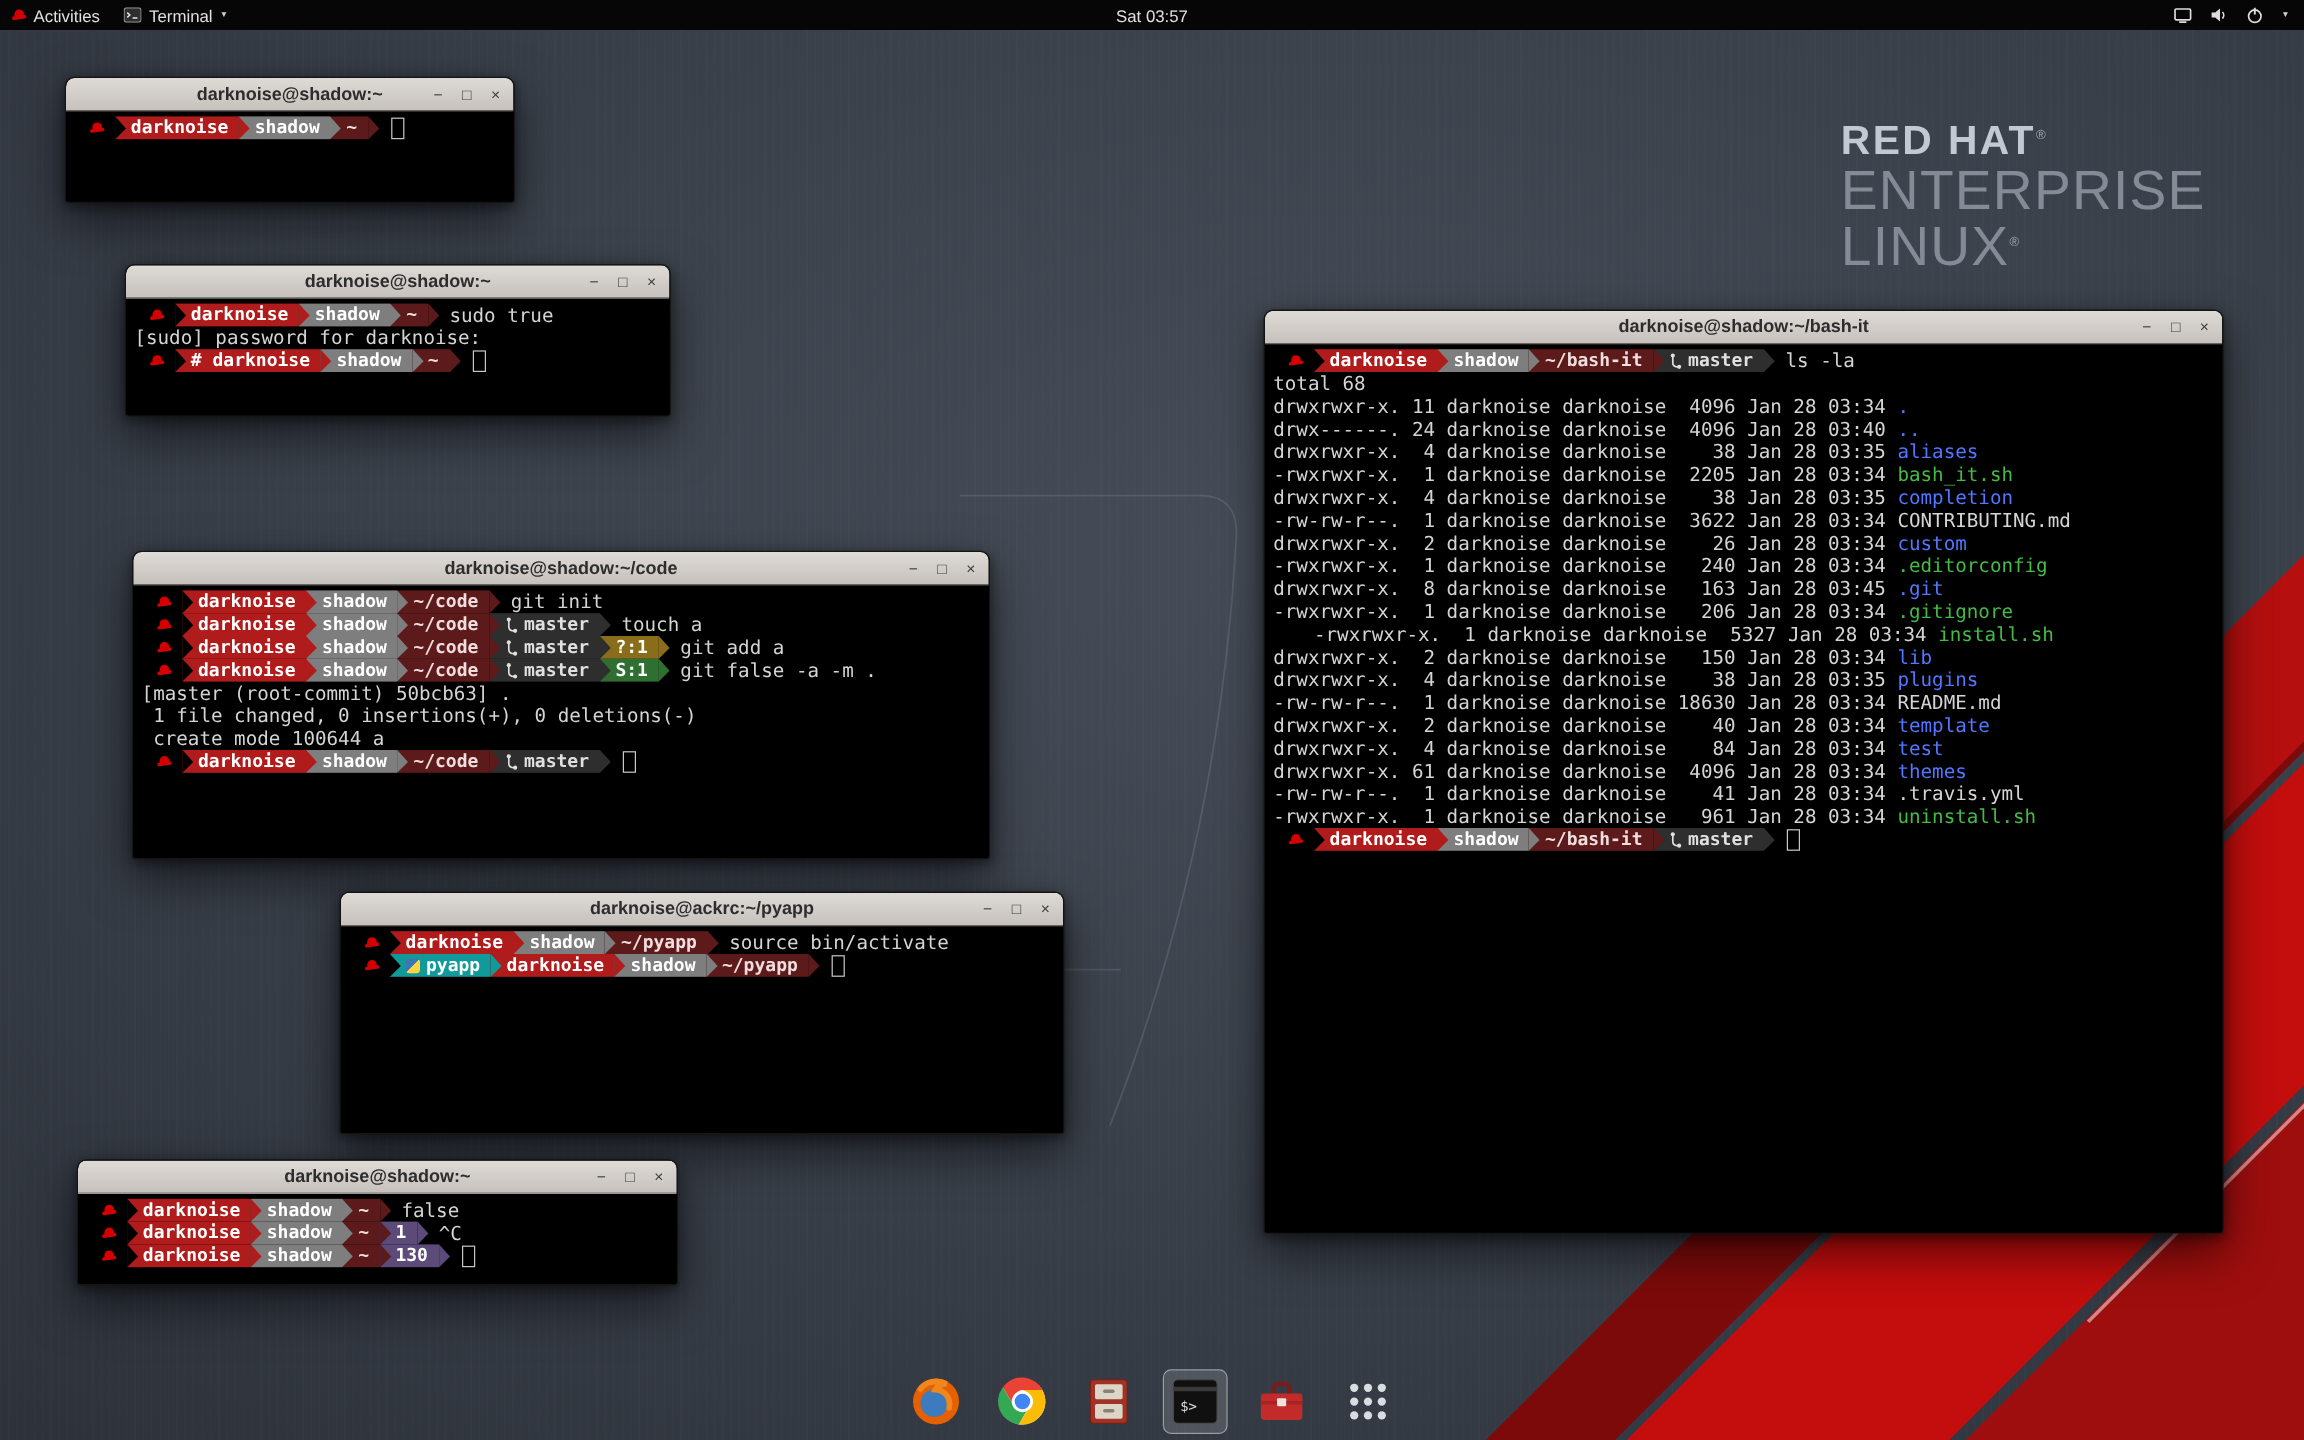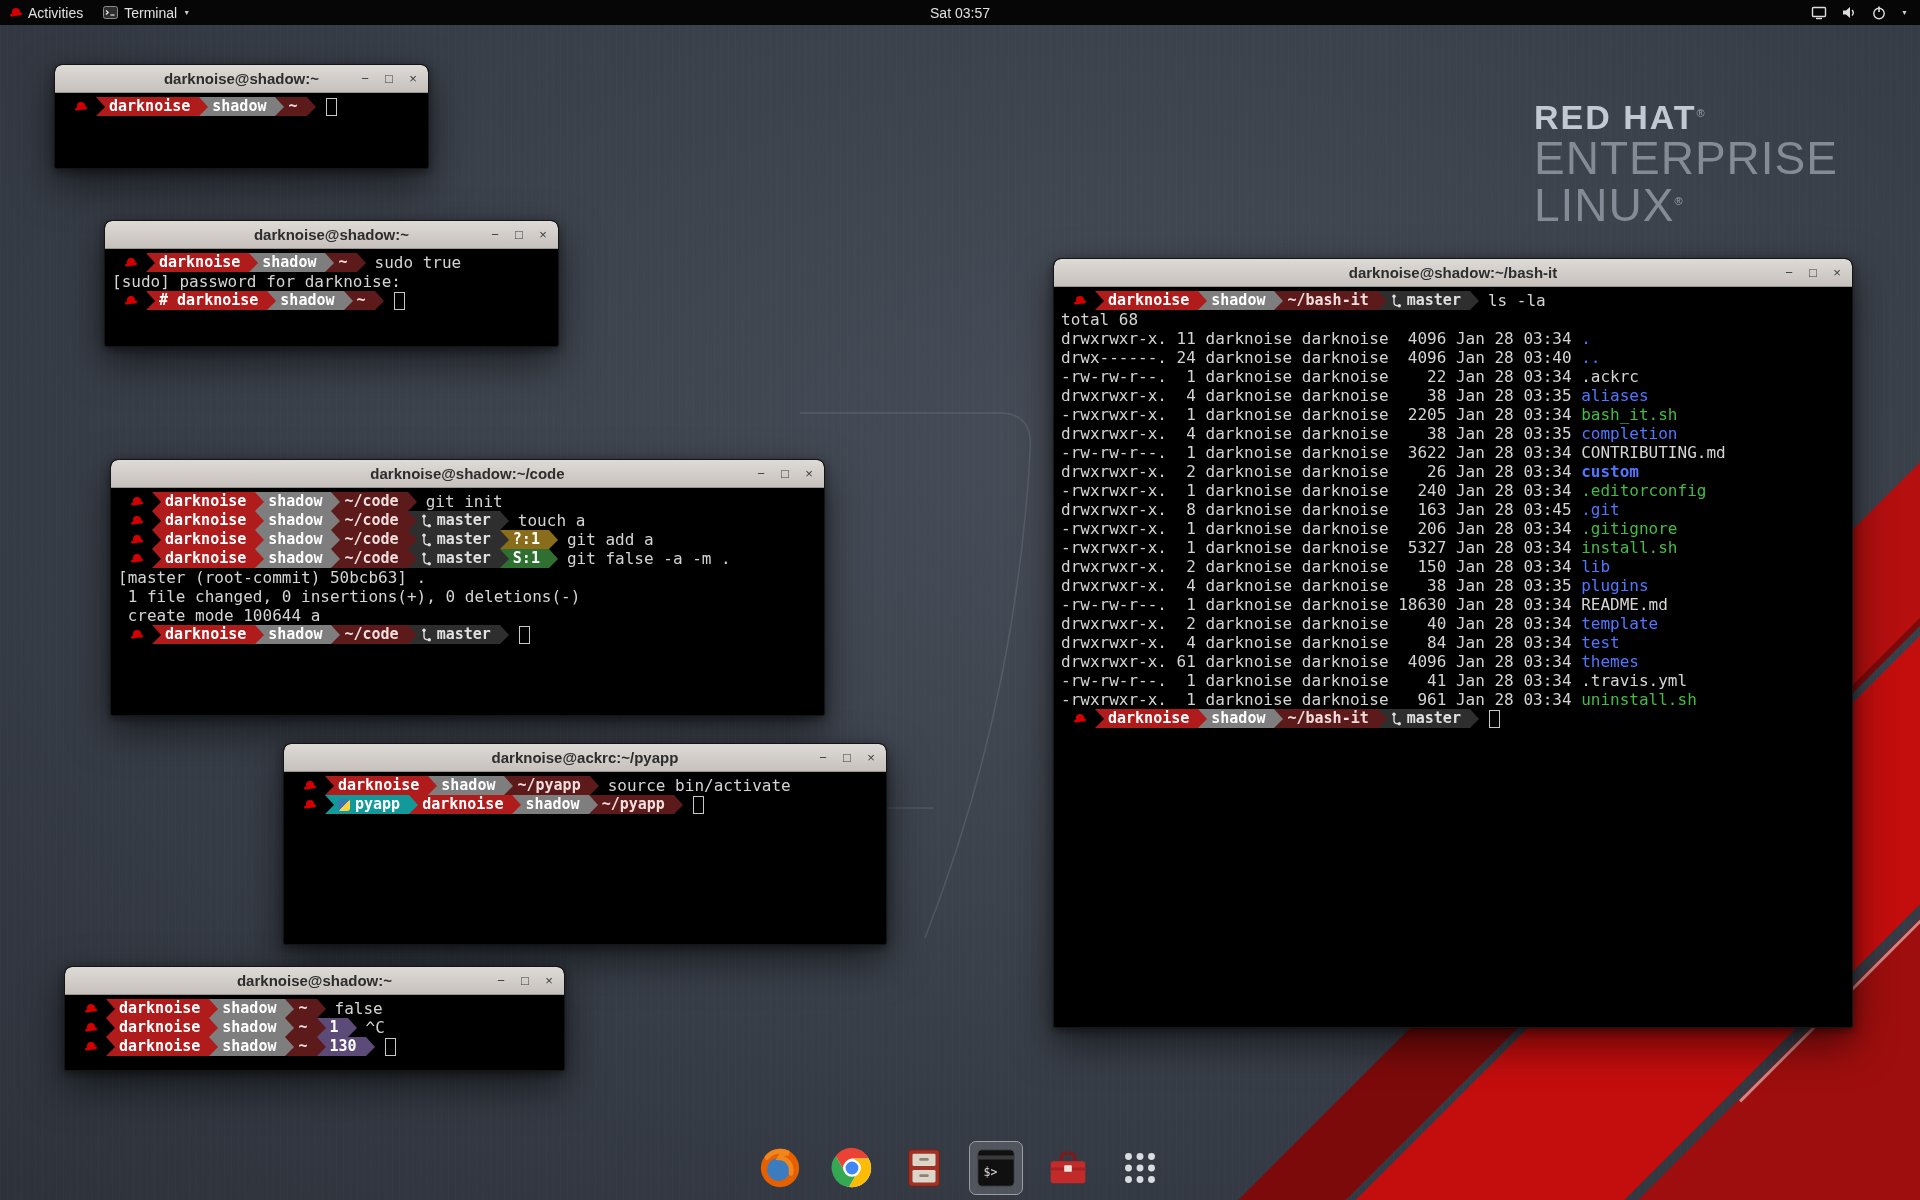--- a/index.html
+++ b/index.html
@@ -326,30 +326,29 @@
                   <path d="M3 2.5v6c0 2.3 1.7 3.3 4.5 3.3" fill="none" stroke="currentColor" stroke-width="1.4"></path>
                   <circle cx="3" cy="2.3" r="1.7" fill="currentColor"></circle>
                   <circle cx="8.3" cy="11.7" r="1.7" fill="currentColor"></circle>
                 </svg></span>master</span>
             <span class="seg-end" style="border-left-color: rgb(46, 46, 46);"></span>
             <span class="cmd">ls -la</span>
           </div>
           <div class="trow oline"><span class="otxt" style="color: rgb(212, 212, 212);">total 68</span></div>
           <div class="trow oline"><span class="otxt" style="color: rgb(212, 212, 212);">drwxrwxr-x. 11 darknoise darknoise  4096 Jan 28 03:34 </span><span class="otxt" style="color: rgb(82, 118, 255);">.</span></div>
           <div class="trow oline"><span class="otxt" style="color: rgb(212, 212, 212);">drwx------. 24 darknoise darknoise  4096 Jan 28 03:40 </span><span class="otxt" style="color: rgb(82, 118, 255);">..</span></div>
-          <div class="trow oline"><span class="otxt" style="color: rgb(212, 212, 212);">-rw-rw-r--.  1 darknoise darknoise    22 Jan 28 03:34 </span><span class="otxt" style="color: rgb(212, 212, 212);">.ackrc</span></div>
           <div class="trow oline"><span class="otxt" style="color: rgb(212, 212, 212);">drwxrwxr-x.  4 darknoise darknoise    38 Jan 28 03:35 </span><span class="otxt" style="color: rgb(82, 118, 255);">aliases</span></div>
           <div class="trow oline"><span class="otxt" style="color: rgb(212, 212, 212);">-rwxrwxr-x.  1 darknoise darknoise  2205 Jan 28 03:34 </span><span class="otxt" style="color: rgb(68, 187, 68);">bash_it.sh</span></div>
           <div class="trow oline"><span class="otxt" style="color: rgb(212, 212, 212);">drwxrwxr-x.  4 darknoise darknoise    38 Jan 28 03:35 </span><span class="otxt" style="color: rgb(82, 118, 255);">completion</span></div>
           <div class="trow oline"><span class="otxt" style="color: rgb(212, 212, 212);">-rw-rw-r--.  1 darknoise darknoise  3622 Jan 28 03:34 </span><span class="otxt" style="color: rgb(212, 212, 212);">CONTRIBUTING.md</span></div>
-          <div class="trow oline"><span class="otxt" style="color: rgb(212, 212, 212);">drwxrwxr-x.  2 darknoise darknoise    26 Jan 28 03:34 </span><span class="otxt" style="color: rgb(82, 118, 255); font-weight: bold;">custom</span></div>
+          <div class="trow oline"><span class="otxt" style="color: rgb(212, 212, 212);">drwxrwxr-x.  2 darknoise darknoise    26 Jan 28 03:34 </span><span class="otxt" style="color: rgb(82, 118, 255);">custom</span></div>
           <div class="trow oline"><span class="otxt" style="color: rgb(212, 212, 212);">-rwxrwxr-x.  1 darknoise darknoise   240 Jan 28 03:34 </span><span class="otxt" style="color: rgb(68, 187, 68);">.editorconfig</span></div>
           <div class="trow oline"><span class="otxt" style="color: rgb(212, 212, 212);">drwxrwxr-x.  8 darknoise darknoise   163 Jan 28 03:45 </span><span class="otxt" style="color: rgb(82, 118, 255);">.git</span></div>
           <div class="trow oline"><span class="otxt" style="color: rgb(212, 212, 212);">-rwxrwxr-x.  1 darknoise darknoise   206 Jan 28 03:34 </span><span class="otxt" style="color: rgb(68, 187, 68);">.gitignore</span></div>
-          <div class="trow oline"><span class="otxt" style="color: rgb(212, 212, 212);">-rwxrwxr-x.  1 darknoise darknoise  5327 Jan 28 03:34 </span><span class="otxt" style="color: rgb(68, 187, 68);">install.sh</span></div>
+          <div class="trow oline"><span class="otxt" style="color: rgb(212, 212, 212); margin-left: 34px;">-rwxrwxr-x.  1 darknoise darknoise  5327 Jan 28 03:34 </span><span class="otxt" style="color: rgb(68, 187, 68);">install.sh</span></div>
           <div class="trow oline"><span class="otxt" style="color: rgb(212, 212, 212);">drwxrwxr-x.  2 darknoise darknoise   150 Jan 28 03:34 </span><span class="otxt" style="color: rgb(82, 118, 255);">lib</span></div>
           <div class="trow oline"><span class="otxt" style="color: rgb(212, 212, 212);">drwxrwxr-x.  4 darknoise darknoise    38 Jan 28 03:35 </span><span class="otxt" style="color: rgb(82, 118, 255);">plugins</span></div>
           <div class="trow oline"><span class="otxt" style="color: rgb(212, 212, 212); margin-top: 24px;">-rw-rw-r--.  1 darknoise darknoise 18630 Jan 28 03:34 </span><span class="otxt" style="color: rgb(212, 212, 212);">README.md</span></div>
           <div class="trow oline"><span class="otxt" style="color: rgb(212, 212, 212);">drwxrwxr-x.  2 darknoise darknoise    40 Jan 28 03:34 </span><span class="otxt" style="color: rgb(82, 118, 255);">template</span></div>
           <div class="trow oline"><span class="otxt" style="color: rgb(212, 212, 212);">drwxrwxr-x.  4 darknoise darknoise    84 Jan 28 03:34 </span><span class="otxt" style="color: rgb(82, 118, 255);">test</span></div>
           <div class="trow oline"><span class="otxt" style="color: rgb(212, 212, 212);">drwxrwxr-x. 61 darknoise darknoise  4096 Jan 28 03:34 </span><span class="otxt" style="color: rgb(82, 118, 255);">themes</span></div>
           <div class="trow oline"><span class="otxt" style="color: rgb(212, 212, 212);">-rw-rw-r--.  1 darknoise darknoise    41 Jan 28 03:34 </span><span class="otxt" style="color: rgb(212, 212, 212);">.travis.yml</span></div>
           <div class="trow oline"><span class="otxt" style="color: rgb(212, 212, 212);">-rwxrwxr-x.  1 darknoise darknoise   961 Jan 28 03:34 </span><span class="otxt" style="color: rgb(68, 187, 68);">uninstall.sh</span></div>
           <div class="trow pline">
             <span class="seg" style="background: rgb(0, 0, 0); color: rgb(204, 0, 0); --prev: transparent;"><span class="hat-icon"></span></span>

